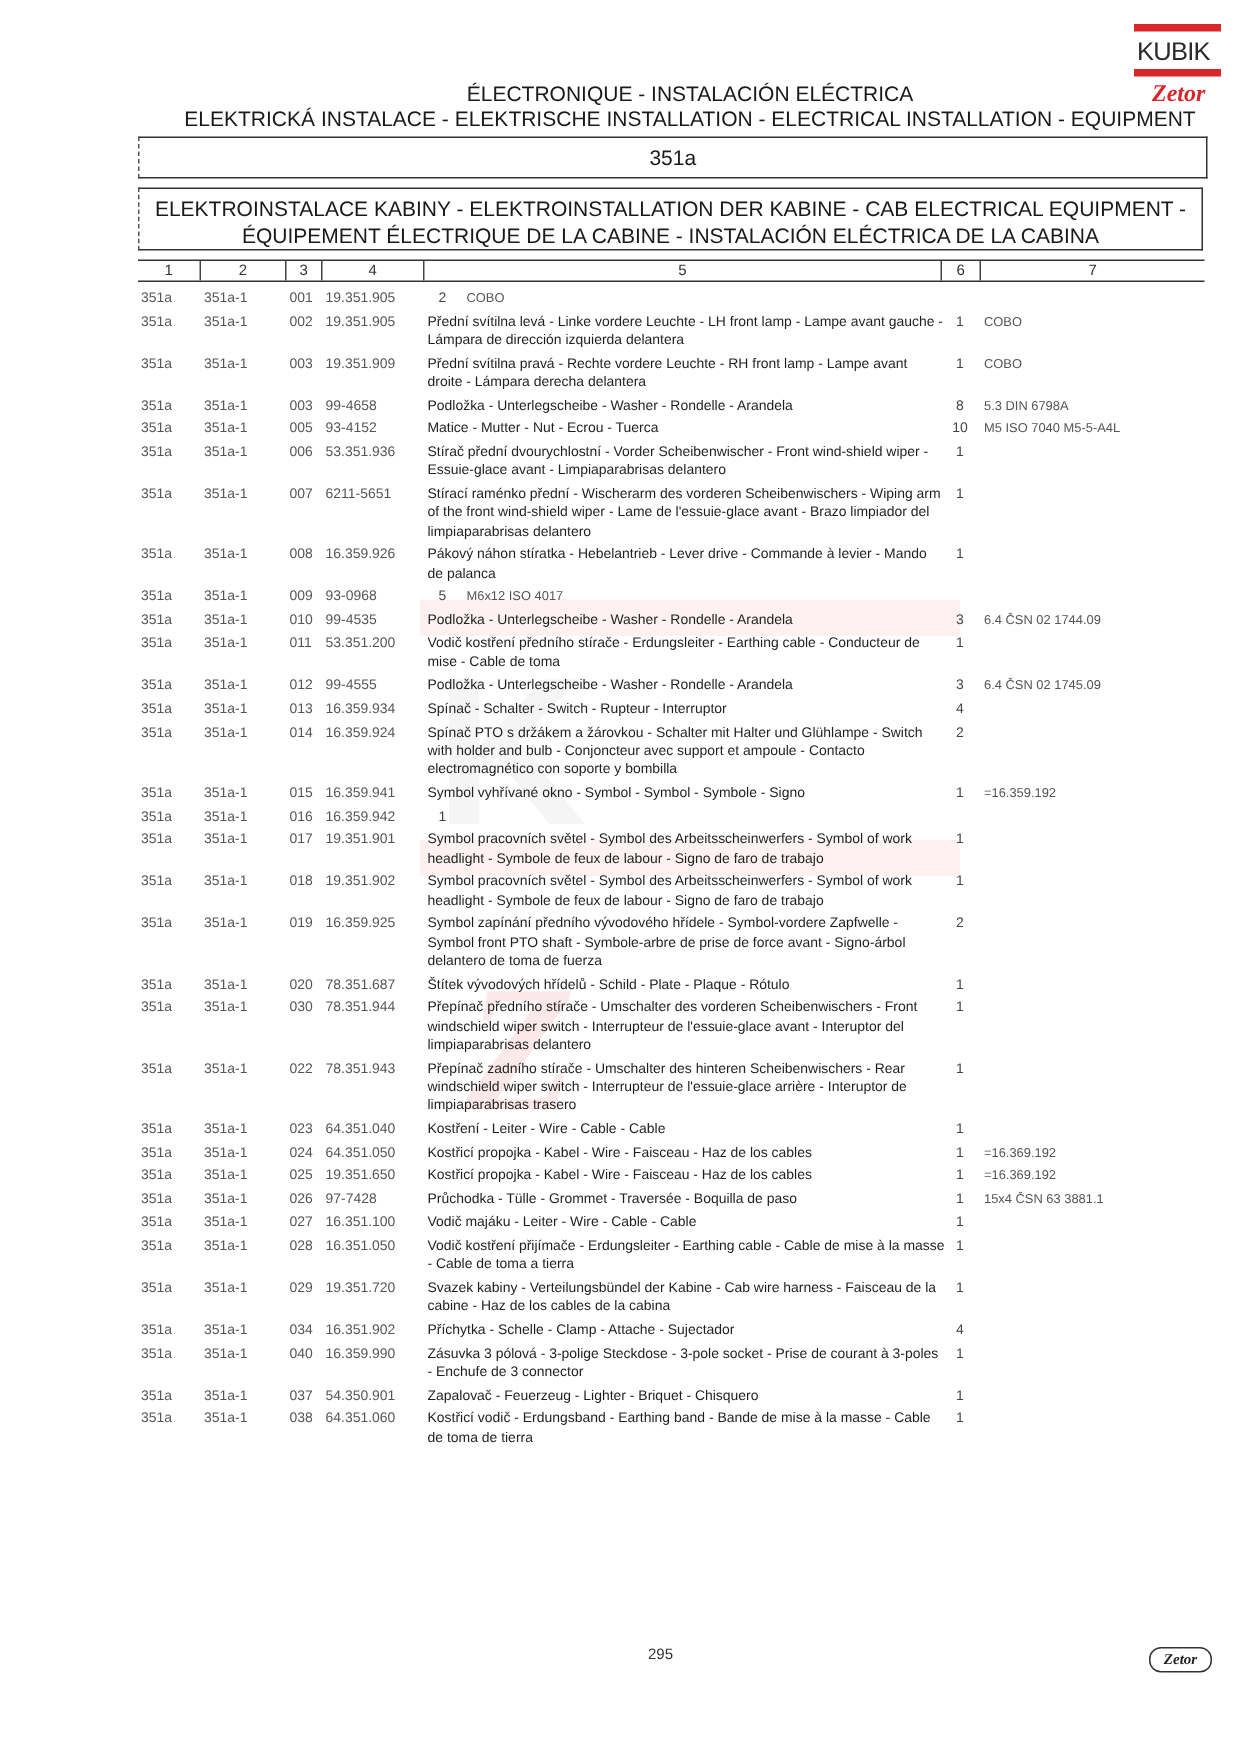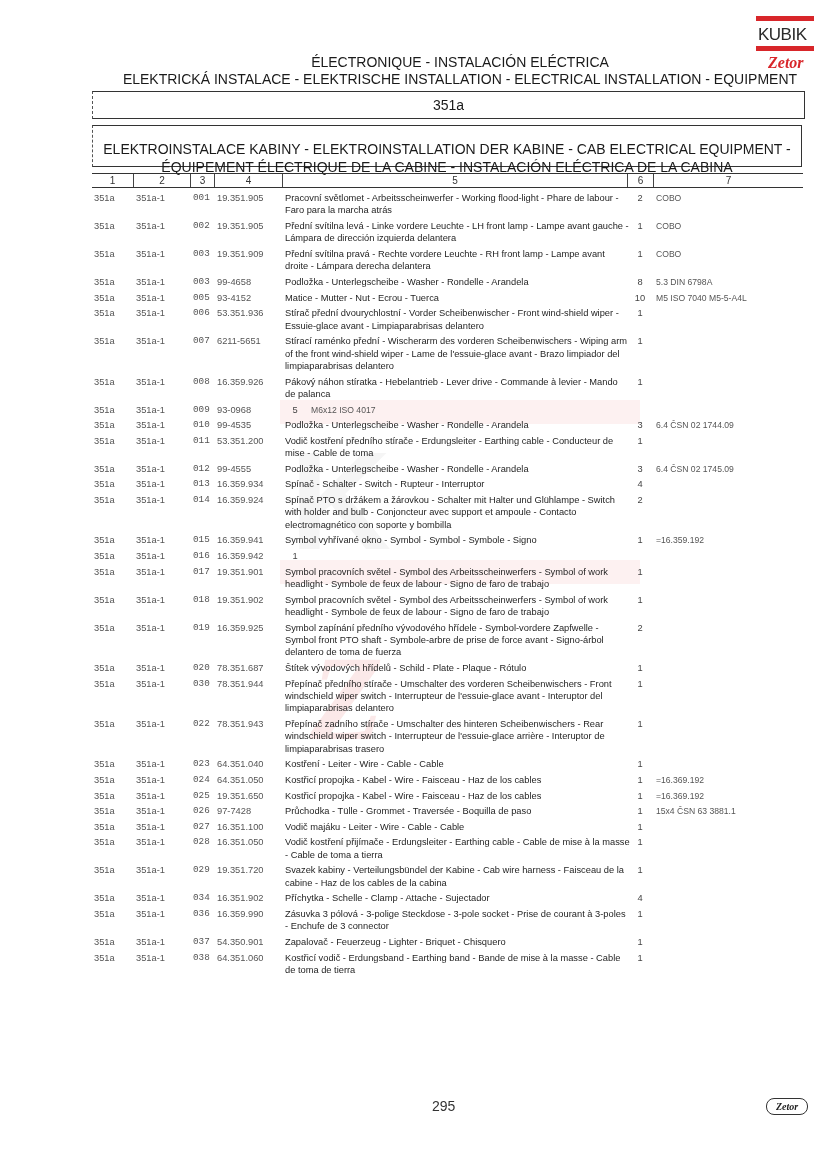--- a/index.html
+++ b/index.html
@@ -12,37 +12,37 @@
 
   .logo { position: absolute; left: 756px; top: 14px; width: 58px; height: 58px; z-index: 2; }
   .logo .bar { position: absolute; left: 0; width: 58px; height: 5px; background: #d8262a; }
   .logo .kubik { position: absolute; left: 2px; top: 11px; font-family: "Liberation Sans", sans-serif; font-weight: normal; font-size: 17px; color: #2a2a2a; letter-spacing: -0.5px; }
   .logo .zetor { position: absolute; left: 12px; top: 40px; font-family: "Liberation Serif", serif; font-style: italic; font-weight: bold; font-size: 16px; color: #d8262a; }
 
   .main-title { position: absolute; left: 100px; top: 54px; width: 720px; text-align: center; font-size: 14px; line-height: 17px; color: #1a1a1a; z-index: 1; }
 
   .section-box { position: absolute; left: 92px; top: 91px; width: 711px; height: 26px; border: 1px solid #333; border-left: 1px dashed #555; text-align: center; font-size: 14px; line-height: 26px; z-index: 1; }
 
-  .sub-box { position: absolute; left: 92px; top: 125px; width: 710px; height: 42px; border: 1px solid #333; border-left: 1px dashed #555; text-align: center; font-size: 14px; line-height: 18px; padding-top: 14px; box-sizing: border-box; z-index: 1; }
+  .sub-box { position: absolute; left: 92px; top: 125px; width: 710px; height: 42px; border: 1px solid #333; border-left: 1px dashed #555; text-align: center; font-size: 14px; line-height: 18px; padding-top: 4px; box-sizing: border-box; z-index: 1; }
 
   .colhead { position: absolute; left: 92px; top: 173px; width: 711px; height: 13px; border-top: 1px solid #333; border-bottom: 1px solid #333; display: flex; font-size: 10px; line-height: 13px; color: #333; z-index: 1; }
   .colhead div { text-align: center; border-right: 1px solid #444; box-sizing: border-box; }
   .colhead div:last-child { border-right: none; }
 
   .rows { position: absolute; left: 94px; top: 192px; width: 720px; z-index: 1; }
   .row { display: flex; font-size: 9.3px; line-height: 12.4px; color: #1e1e1e; margin-bottom: 3.2px; }
   .c1 { width: 42px; color: #555; }
   .c2 { width: 57px; color: #555; }
-  .c3 { width: 24px; color: #555; font-family: Liberation Mono, monospace; }
+  .c3 { width: 24px; color: #555; }
   .c4 { width: 68px; color: #555; }
   .c5 { width: 345px; }
   .c6 { width: 20px; text-align: center; color: #444; }
   .c7 { width: 130px; padding-left: 6px; color: #555; font-size: 8.6px; }
 
-  .page-num { position: absolute; left: 432px; top: 1098px; font-size: 14px; color: #333; }
+  .page-num { position: absolute; left: 432px; top: 1098px; font-size: 10px; color: #333; }
   .zetor-small { position: absolute; left: 766px; top: 1098px; width: 40px; height: 15px; border: 1px solid #333; border-radius: 8px; font-family: "Liberation Serif", serif; font-style: italic; font-weight: bold; font-size: 10px; line-height: 15px; text-align: center; color: #222; }
 </style>
 </head>
 <body>
 
 <div class="watermark">
   <div class="wm-band" style="top:20px;"></div>
   <div class="wm-band" style="top:180px;"></div>
   <div class="wm-k">K</div>
   <div class="wm-z">Z</div>
@@ -76,21 +76,20 @@
   <div style="width:26px">6</div>
   <div style="width:149px">7</div>
 </div>
 
 <div class="rows" id="rows">
     <div class="row">
       <div class="c1">351a</div>
       <div class="c2">351a-1</div>
       <div class="c3">001</div>
       <div class="c4">19.351.905</div>
-      <div class="c5">Pracovní světlomet - Arbeitsscheinwerfer - Working flood-light - Phare de labour - Faro para la marcha atrás</div>
       <div class="c6">2</div>
       <div class="c7">COBO</div>
     </div>
     <div class="row">
       <div class="c1">351a</div>
       <div class="c2">351a-1</div>
       <div class="c3">002</div>
       <div class="c4">19.351.905</div>
       <div class="c5">Přední svítilna levá - Linke vordere Leuchte - LH front lamp - Lampe avant gauche - Lámpara de dirección izquierda delantera</div>
       <div class="c6">1</div>
@@ -342,21 +341,21 @@
       <div class="c2">351a-1</div>
       <div class="c3">034</div>
       <div class="c4">16.351.902</div>
       <div class="c5">Příchytka - Schelle - Clamp - Attache - Sujectador</div>
       <div class="c6">4</div>
       <div class="c7"></div>
     </div>
     <div class="row">
       <div class="c1">351a</div>
       <div class="c2">351a-1</div>
-      <div class="c3">036</div>
+      <div class="c3">040</div>
       <div class="c4">16.359.990</div>
       <div class="c5">Zásuvka 3 pólová - 3-polige Steckdose - 3-pole socket - Prise de courant à 3-poles - Enchufe de 3 connector</div>
       <div class="c6">1</div>
       <div class="c7"></div>
     </div>
     <div class="row">
       <div class="c1">351a</div>
       <div class="c2">351a-1</div>
       <div class="c3">037</div>
       <div class="c4">54.350.901</div>

